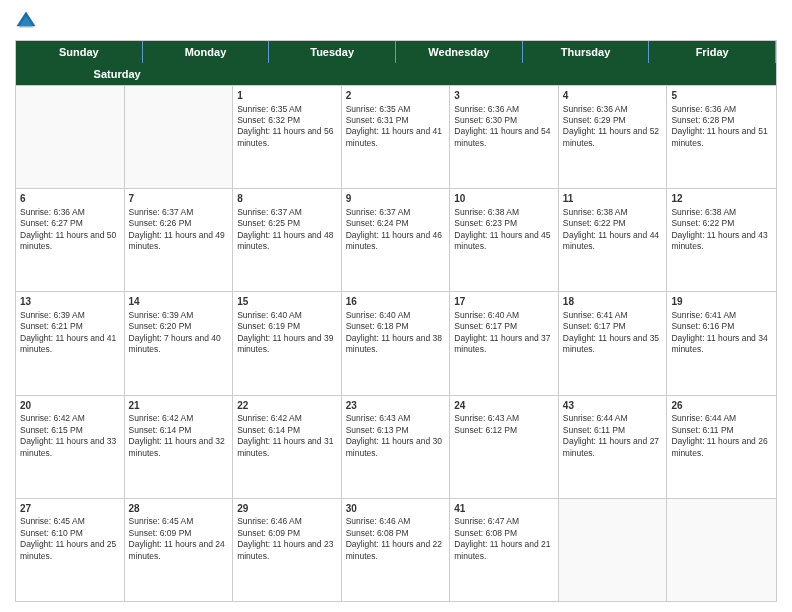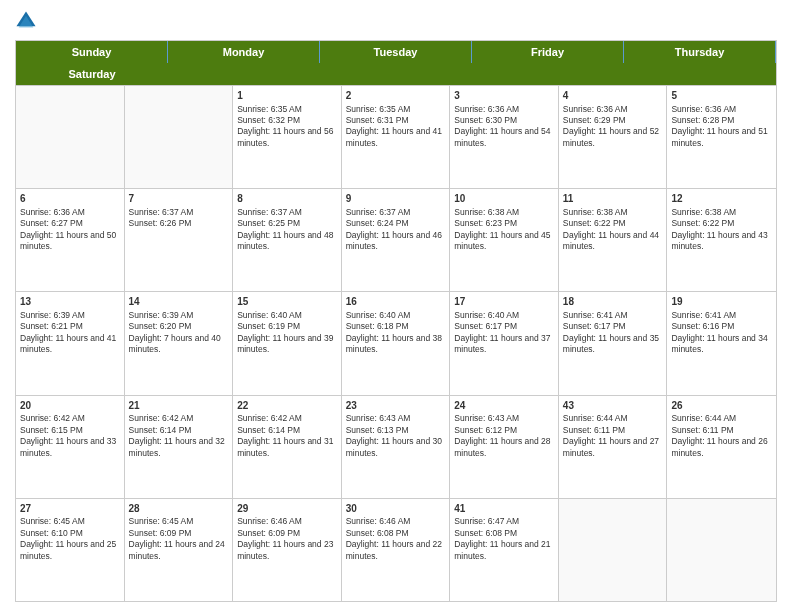--- a/index.html
+++ b/index.html
@@ -57,32 +57,32 @@
       color: #555;
     }
     .calendar {
       flex: 1;
       display: flex;
       flex-direction: column;
       border: 1px solid #ccc;
     }
     .cal-header-row {
       display: grid;
-      grid-template-columns: repeat(5, 1fr);
-      background: #4d7c0f;
+      grid-template-columns: repeat(6, 1fr);
+      background: #14532d;
     }
     .cal-header-cell {
       color: #fff;
       font-size: 11px;
       font-weight: bold;
       text-align: center;
       padding: 5px 2px;
       border-right: 1px solid #5a9ad0;
     }
-    .cal-header-cell:last-child { border-right: none; }
+    .cal-header-cell:last-child { border-right: none; text-align: right; }
     .cal-body {
       flex: 1;
       display: flex;
       flex-direction: column;
     }
     .cal-week {
       display: grid;
       grid-template-columns: repeat(7, 1fr);
       flex: 1;
       border-top: 1px solid #ccc;
@@ -123,22 +123,23 @@
       <div class="main-title"></div>
       <div class="subtitle"></div>
     </div>
   </div>
 
   <div class="calendar">
     <div class="cal-header-row">
     <div class="cal-header-cell">Sunday</div>
         <div class="cal-header-cell">Monday</div>
         <div class="cal-header-cell">Tuesday</div>
+        <div class="cal-header-cell">Wednesday</div>
+        <div class="cal-header-cell">Thursday</div>
         <div class="cal-header-cell">Friday</div>
-        <div class="cal-header-cell">Thursday</div>
         <div class="cal-header-cell">Saturday</div>
       </div>
     <div class="cal-body">
     <div class="cal-week">
           <div class="cal-cell empty"></div>
           <div class="cal-cell empty"></div>
           <div class="cal-cell">
             <span class="day-num">1</span>
             <div>Sunrise: 6:35 AM</div>
             <div>Sunset: 6:32 PM</div>
@@ -173,20 +174,21 @@
           <div class="cal-cell">
             <span class="day-num">6</span>
             <div>Sunrise: 6:36 AM</div>
             <div>Sunset: 6:27 PM</div>
             <div>Daylight: 11 hours and 50 minutes.</div>
           </div>
           <div class="cal-cell">
             <span class="day-num">7</span>
             <div>Sunrise: 6:37 AM</div>
             <div>Sunset: 6:26 PM</div>
+            <div>Daylight: 11 hours and 49 minutes.</div>
           </div>
           <div class="cal-cell">
             <span class="day-num">8</span>
             <div>Sunrise: 6:37 AM</div>
             <div>Sunset: 6:25 PM</div>
             <div>Daylight: 11 hours and 48 minutes.</div>
           </div>
           <div class="cal-cell">
             <span class="day-num">9</span>
             <div>Sunrise: 6:37 AM</div>
@@ -278,21 +280,20 @@
           <div class="cal-cell">
             <span class="day-num">23</span>
             <div>Sunrise: 6:43 AM</div>
             <div>Sunset: 6:13 PM</div>
             <div>Daylight: 11 hours and 30 minutes.</div>
           </div>
           <div class="cal-cell">
             <span class="day-num">24</span>
             <div>Sunrise: 6:43 AM</div>
             <div>Sunset: 6:12 PM</div>
-            <div>Daylight: 11 hours and 28 minutes.</div>
           </div>
           <div class="cal-cell">
             <span class="day-num">43</span>
             <div>Sunrise: 6:44 AM</div>
             <div>Sunset: 6:11 PM</div>
             <div>Daylight: 11 hours and 27 minutes.</div>
           </div>
           <div class="cal-cell">
             <span class="day-num">26</span>
             <div>Sunrise: 6:44 AM</div>

